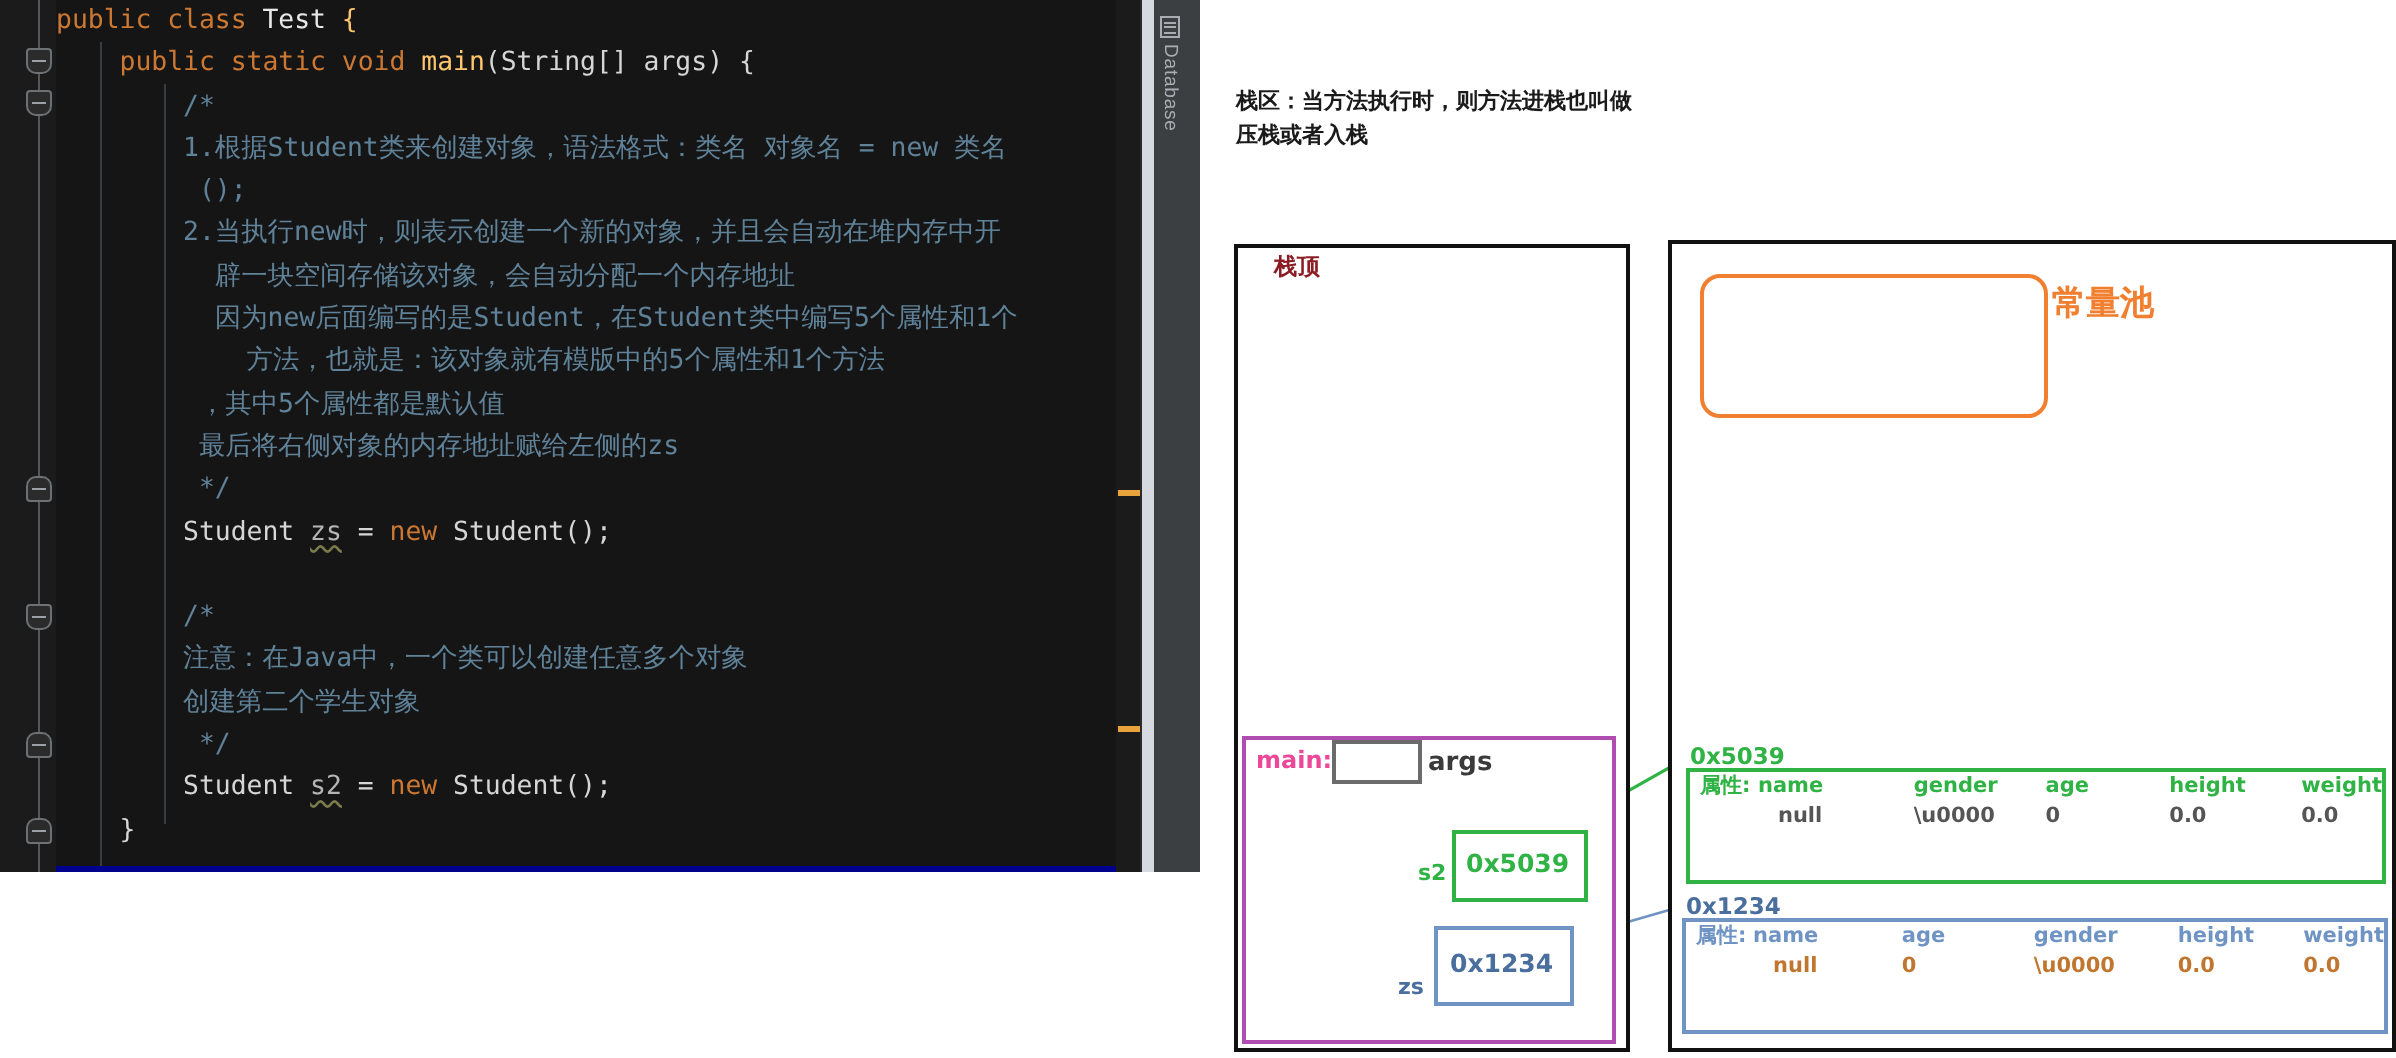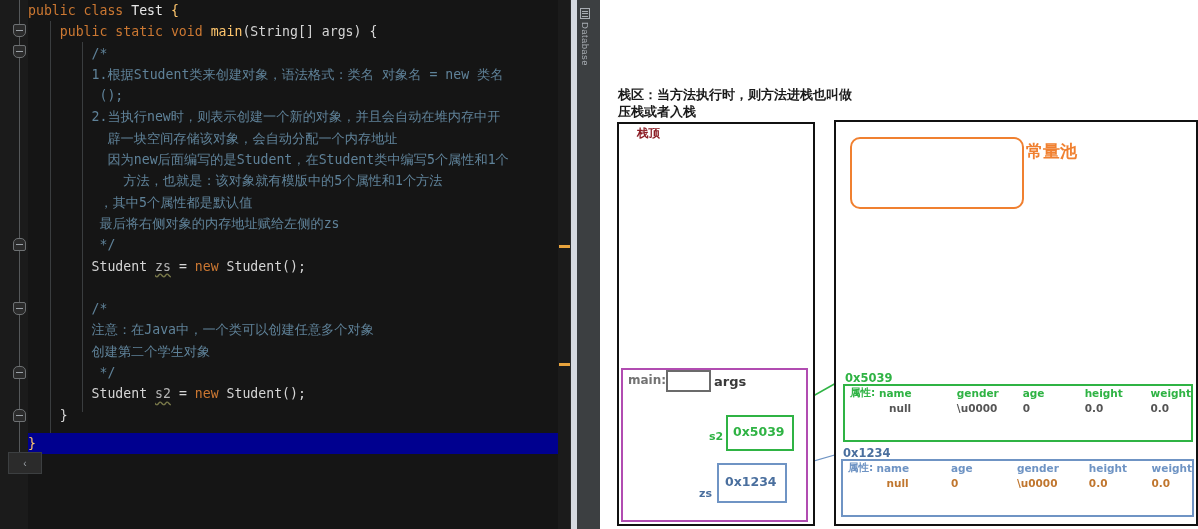--- a/index.html
+++ b/index.html
@@ -7,21 +7,21 @@
     width: 1198px; height: 529px;
     overflow: hidden;
     background: #ffffff;
     font-family: "Liberation Sans", sans-serif;
   }
   .app { position: relative; width: 1198px; height: 529px; display: flex; }
 
   
   .ide {
     position: relative;
-    width: 600px; height: 529px;
+    width: 600px; height: 436px;
     background: #14b8a6;
     flex: 0 0 600px;
     overflow: hidden;
   }
   .editor-area {
     position: absolute; left: 0; top: 0;
     width: 570px; height: 529px;
     background: #151515;
   }
   .gutter {
@@ -141,38 +141,38 @@
   .diagram {
     position: relative;
     flex: 1 1 auto;
     height: 529px;
     background: #ffffff;
     font-family: "DejaVu Sans", "Liberation Sans", sans-serif;
   }
   .abs { position: absolute; }
 
   .note {
-    font-size: 13px; font-weight: bold; color: #1a1a1a;
-    line-height: 17px; white-space: pre-line; margin-top: 44px;
+    font-size: 11px; font-weight: bold; color: #1a1a1a;
+    line-height: 17px; white-space: pre-line;
   }
   .heap-title { font-size: 11.5px; font-weight: bold; color: #1a1a1a; white-space: nowrap; }
   .heap-title .accent { color: #f08030; }
 
   .stack-box {
     border: 2px solid #111111;
     background: #fff;
   }
   .stack-top-label {
     font-size: 11.5px; font-weight: bold; color: #8b1c24;
   }
   .frame {
     border: 2px solid #b14cb1;
     background: #fff;
   }
-  .frame-label { font-size: 12px; font-weight: bold; color: #737373; }
+  .frame-label { font-size: 12px; font-weight: bold; color: #ec4899; }
   .args-box { border: 2px solid #6b6b6b; background:#fff; }
   .args-label { font-size: 13px; font-weight: bold; color: #3a3a3a; }
 
   .ref-box-green { border: 2px solid #2fb344; background: #fff; }
   .ref-box-blue  { border: 2px solid #6f94c4; background: #fff; }
   .ref-val-green { font-size: 12.5px; font-weight: bold; color: #2fb344; }
   .ref-val-blue  { font-size: 12.5px; font-weight: bold; color: #4a6f9e; }
   .ref-name-green{ font-size: 11px; font-weight: bold; color: #2fb344; }
   .ref-name-blue { font-size: 11px; font-weight: bold; color: #4a6f9e; }
 

